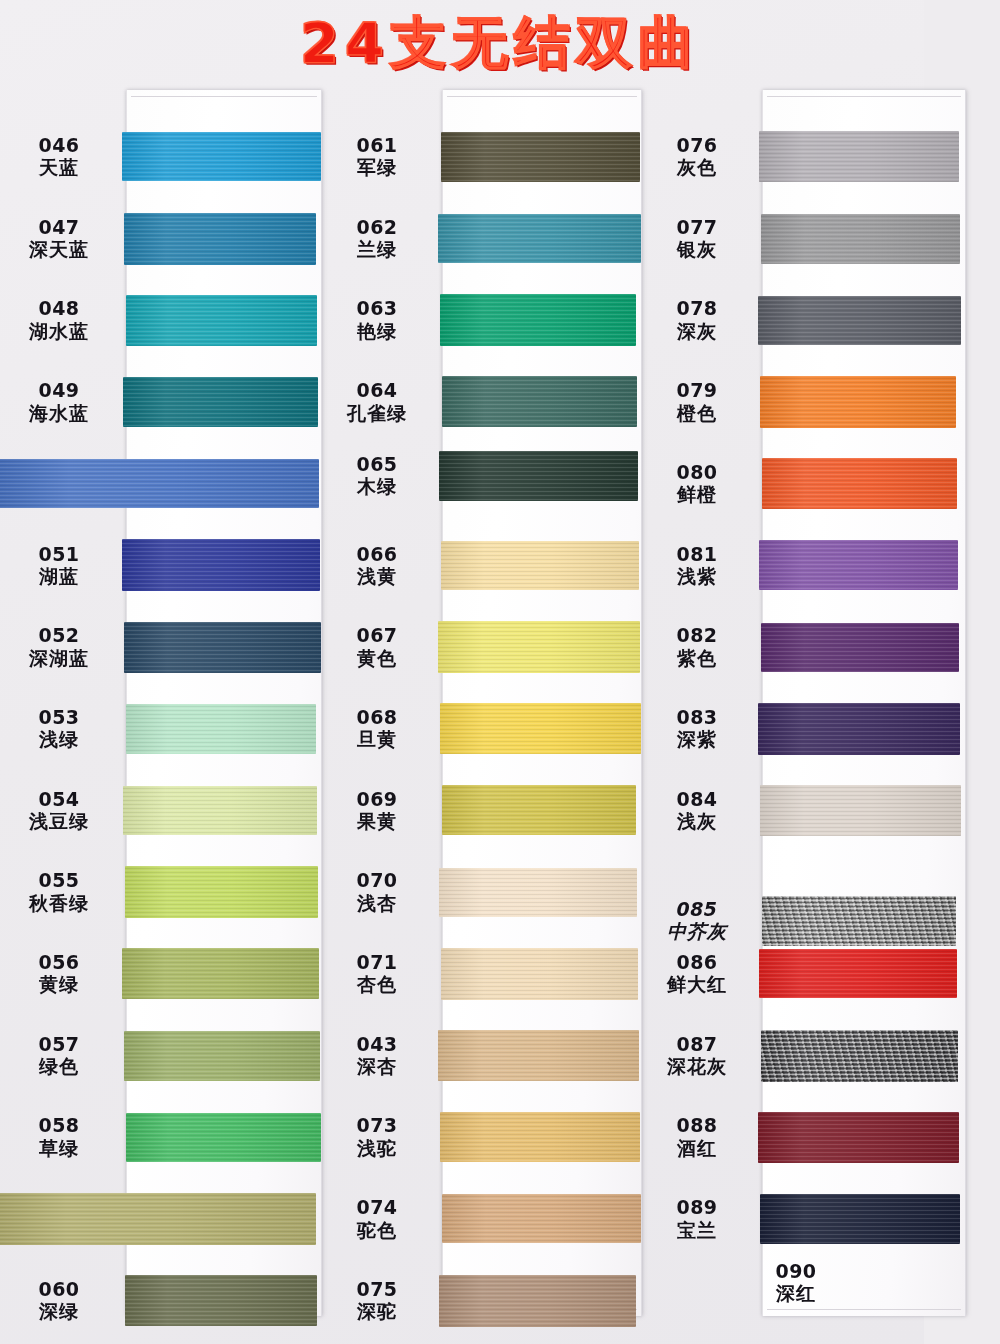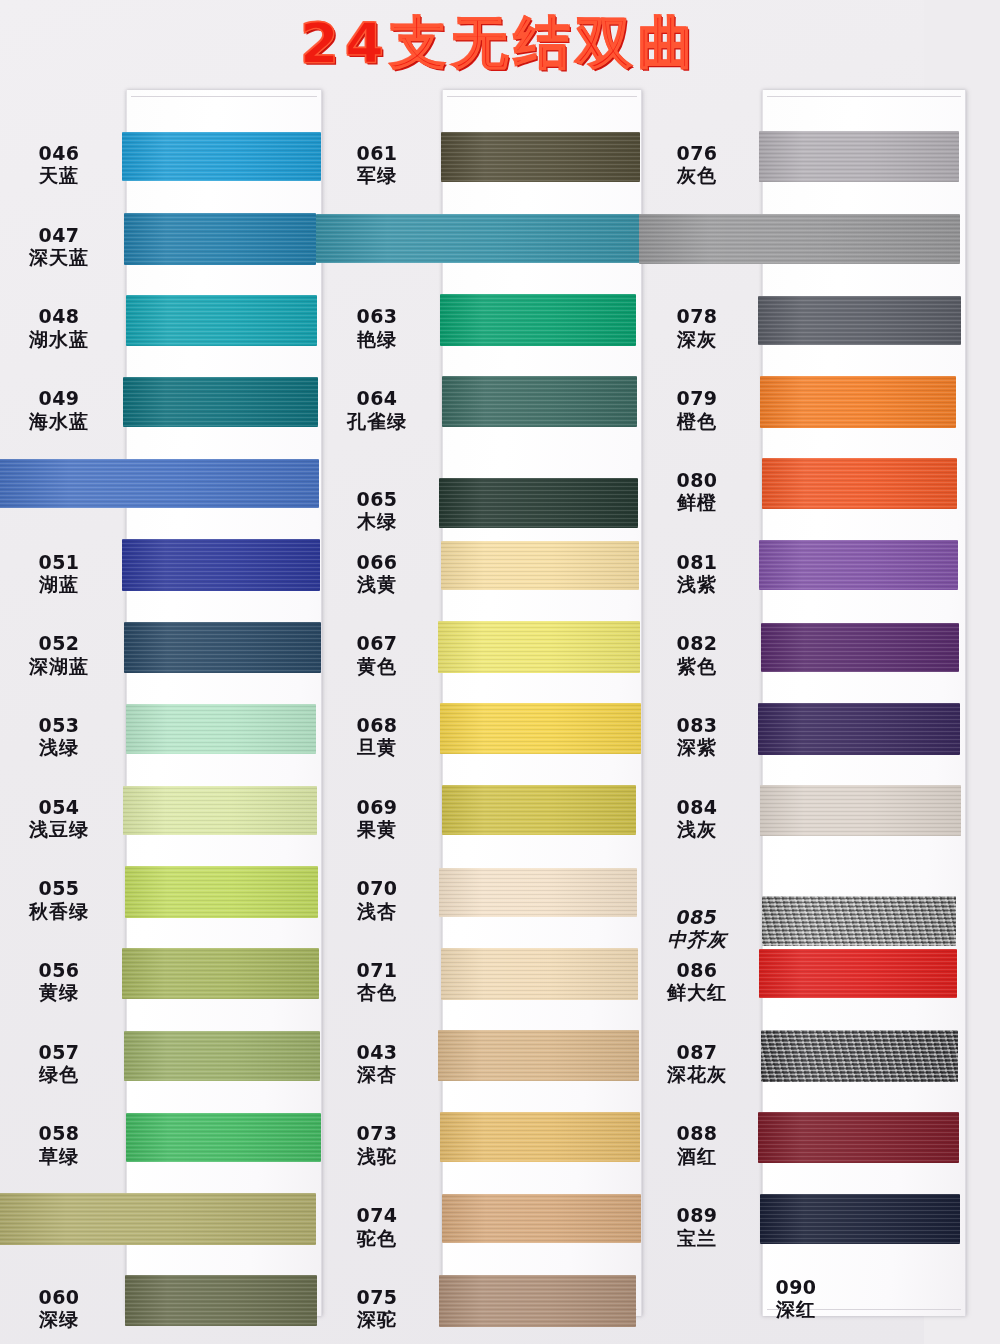--- a/index.html
+++ b/index.html
@@ -86,21 +86,20 @@
   }
 
   .label {
     position: relative;
     width: 126px;
     flex: 0 0 126px;
     text-align: center;
     color: #15131a;
     z-index: 3;
     padding-right: 8px;
-    margin-top: 16px;
   }
   #col-1 .label, #col-2 .label { width: 122px; flex: 0 0 122px; }
 
   .code {
     display: block;
     font-family: "DejaVu Sans", "Liberation Sans", sans-serif;
     font-size: 19px;
     font-weight: bold;
     letter-spacing: 0.5px;
     line-height: 1.18;
@@ -337,20 +336,24 @@
         <div class="row" style="top: 28px;">
           <div class="label">
             <span class="code">061</span>
             <span class="cname">军绿</span>
           </div>
           <div class="swatch" style="margin-left: -1px; margin-right: 0px; height: 50px;">
             <div class="body" style="background: rgb(85, 80, 58);"></div>
           </div>
         </div>
         <div class="row" style="top: 109.7px;">
+          <div class="label">
+            <span class="code">062</span>
+            <span class="cname">兰绿</span>
+          </div>
           <div class="swatch" style="margin-left: -4px; margin-right: -1px; height: 49px;">
             <div class="body" style="background: rgb(58, 147, 168);"></div>
           </div>
         </div>
         <div class="row" style="top: 191.4px;">
           <div class="label">
             <span class="code">063</span>
             <span class="cname">艳绿</span>
           </div>
           <div class="swatch" style="margin-left: -2px; margin-right: 4px; height: 52px;">
@@ -359,21 +362,21 @@
         </div>
         <div class="row" style="top: 273.1px;">
           <div class="label">
             <span class="code">064</span>
             <span class="cname">孔雀绿</span>
           </div>
           <div class="swatch" style="margin-left: 0px; margin-right: 3px; height: 51px;">
             <div class="body" style="background: rgb(61, 107, 99);"></div>
           </div>
         </div>
-        <div class="row" style="top: 374px; align-items: center;">
+        <div class="row" style="top: 347px; align-items: center;">
           <div class="label">
             <span class="code">065</span>
             <span class="cname">木绿</span>
           </div>
           <div class="swatch" style="margin-left: -3px; margin-right: 2px; height: 50px;">
             <div class="body" style="background: rgb(39, 59, 51);"></div>
           </div>
         </div>
         <div class="row" style="top: 436.5px;">
           <div class="label">
@@ -477,20 +480,24 @@
         <div class="row" style="top: 28px;">
           <div class="label">
             <span class="code">076</span>
             <span class="cname">灰色</span>
           </div>
           <div class="swatch" style="margin-left: -3px; margin-right: 1px; height: 51px;">
             <div class="body" style="background: rgb(180, 176, 182);"></div>
           </div>
         </div>
         <div class="row" style="top: 109.7px;">
+          <div class="label">
+            <span class="code">077</span>
+            <span class="cname">银灰</span>
+          </div>
           <div class="swatch" style="margin-left: -1px; margin-right: 0px; height: 50px;">
             <div class="body" style="background: rgb(154, 154, 156);"></div>
           </div>
         </div>
         <div class="row" style="top: 191.4px;">
           <div class="label">
             <span class="code">078</span>
             <span class="cname">深灰</span>
           </div>
           <div class="swatch" style="margin-left: -4px; margin-right: -1px; height: 49px;">

